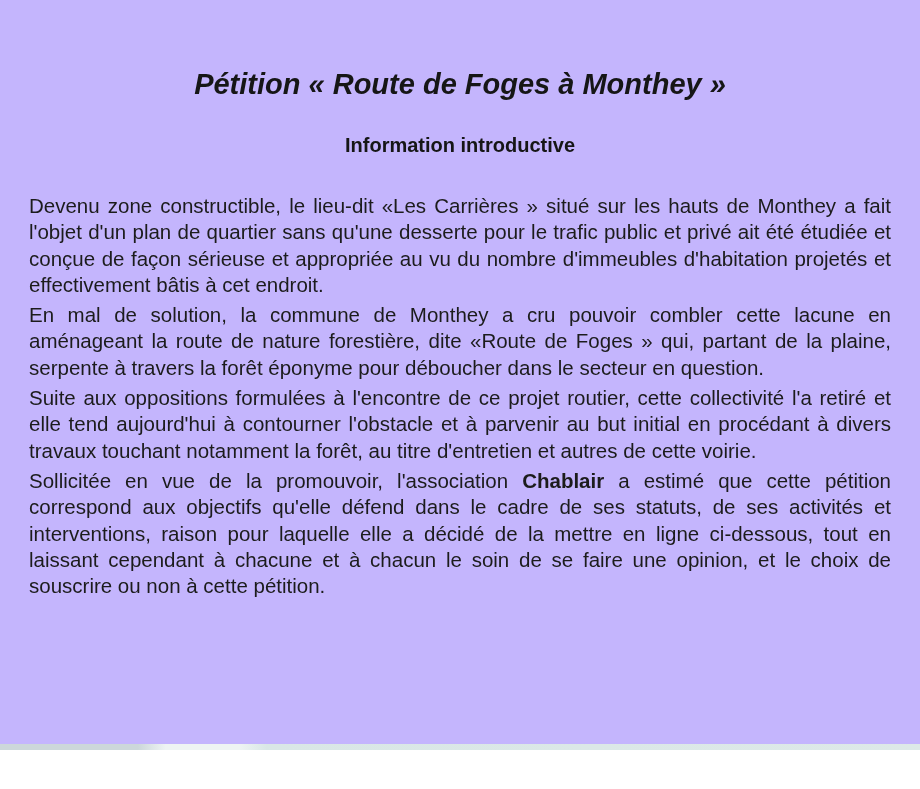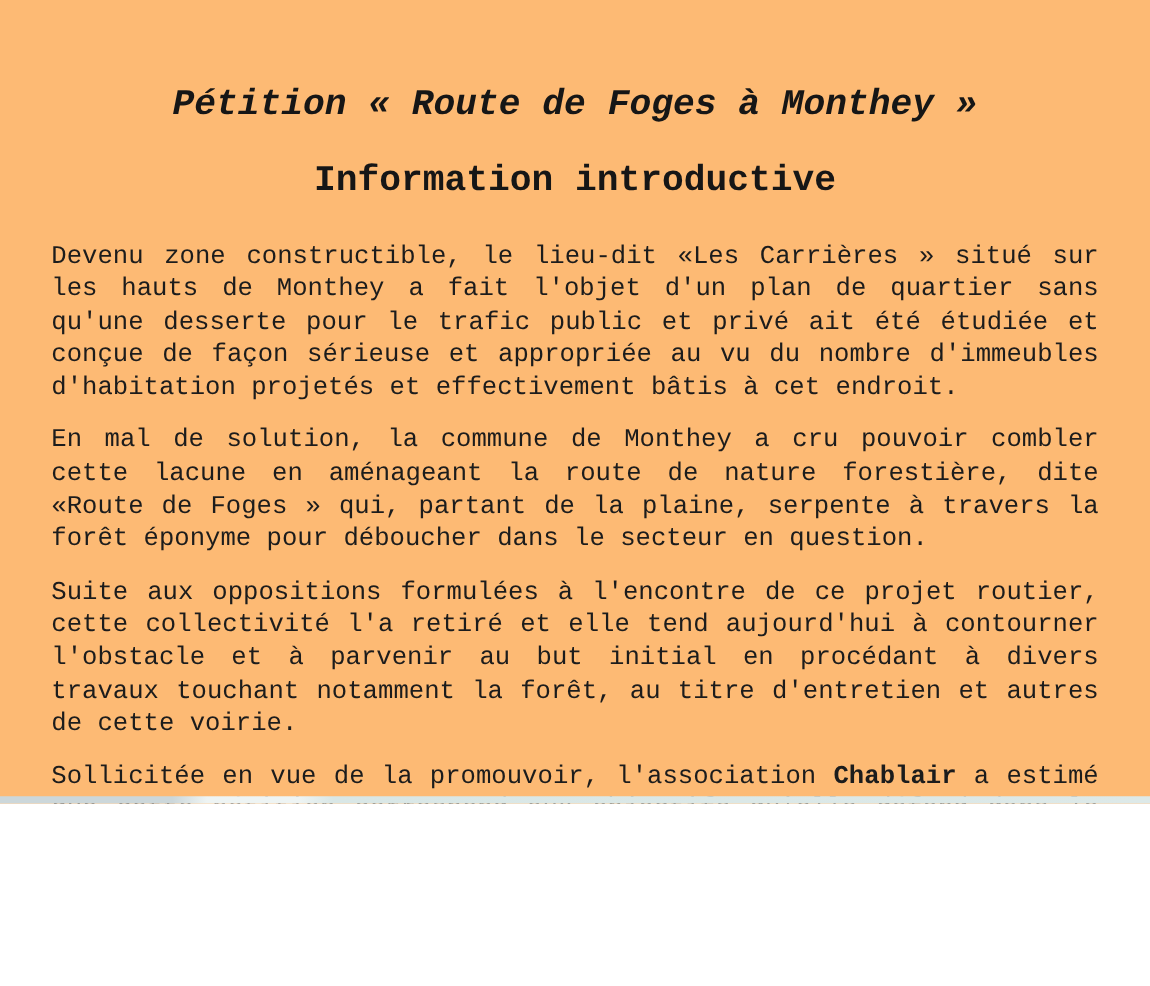--- a/index.html
+++ b/index.html
@@ -3,52 +3,52 @@
 <meta charset="utf-8">
 <style>
   html, body {
     margin: 0;
     padding: 0;
     background: #ffffff;
   }
   .page {
     position: relative;
     width: 920px;
-    height: 643px;
-    background: #fdba74;
+    height: 750px;
+    background: #c4b5fd;
     overflow: hidden;
-    font-family: Liberation Mono, monospace;
+    font-family: Liberation Sans, sans-serif;
     color: #1c1c1c;
     box-sizing: border-box;
   }
   .content {
     padding: 0 25px;
   }
   .doc-title {
     margin: 66px 0 0 0;
     text-align: center;
     font-size: 29px;
     line-height: 36px;
     font-weight: bold;
     font-style: italic;
     color: #161616;
   }
   .doc-subtitle {
     margin: 28px 0 0 0;
     text-align: center;
-    font-size: 29px;
+    font-size: 20px;
     line-height: 30px;
     font-weight: bold;
     color: #161616;
   }
   .body-text {
     margin-top: 33px;
   }
   .body-text p {
-    margin: 16px;
+    margin: 4px;
     font-size: 20.5px;
     line-height: 26.3px;
     text-align: justify;
     color: #1c1c1c;
   }
   .body-text .seg-bold {
     font-weight: bold;
   }
   .link-line {
     margin-top: 36px;

